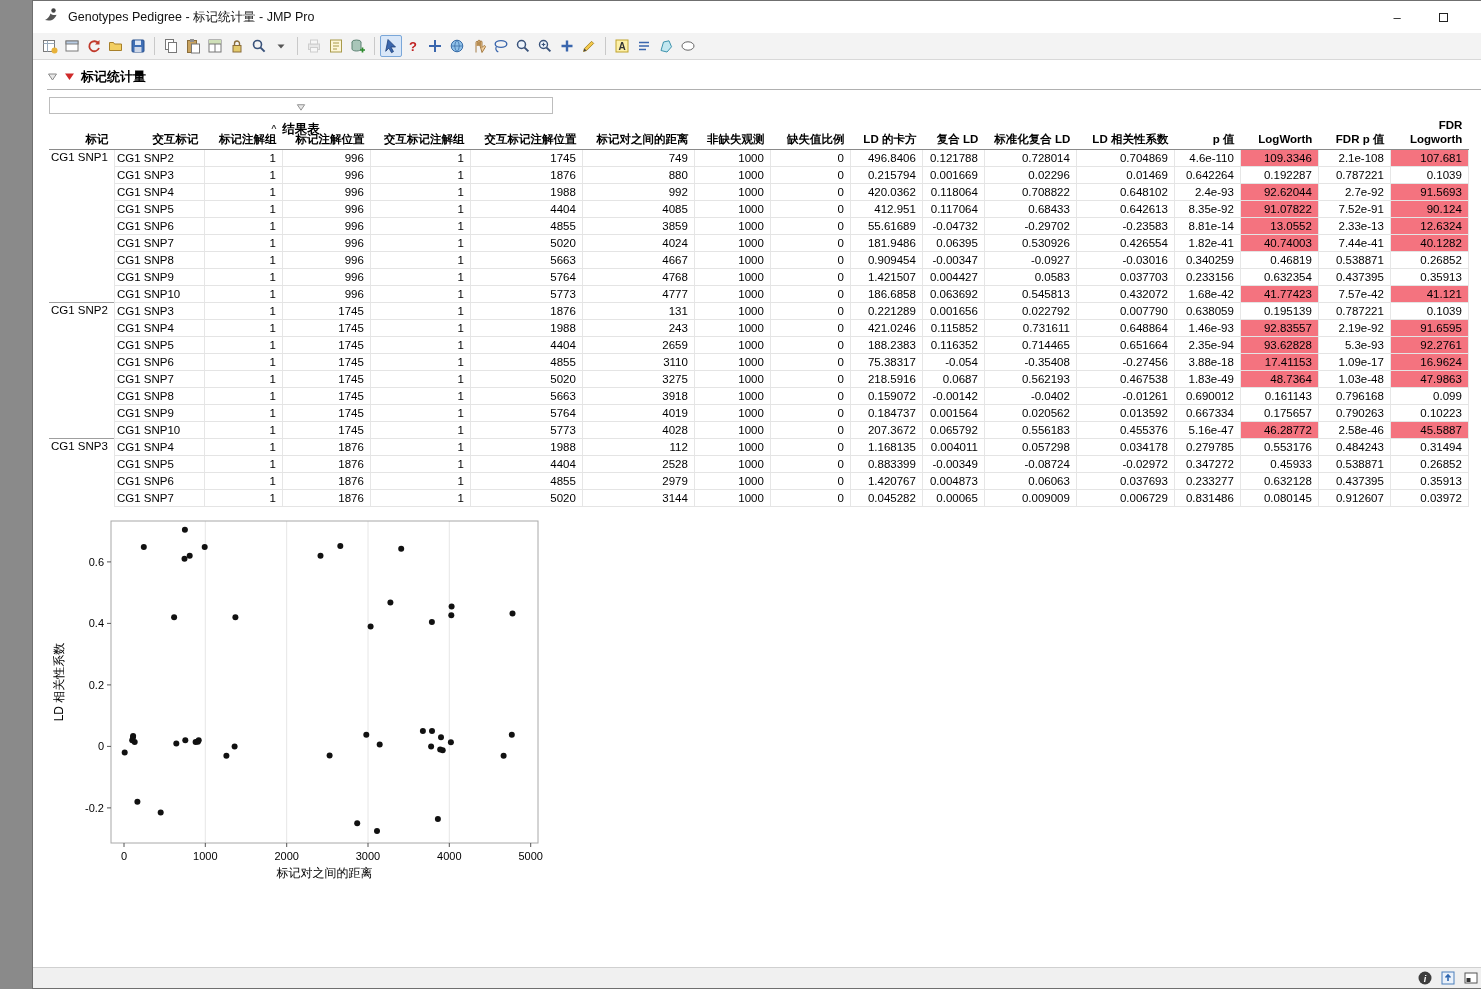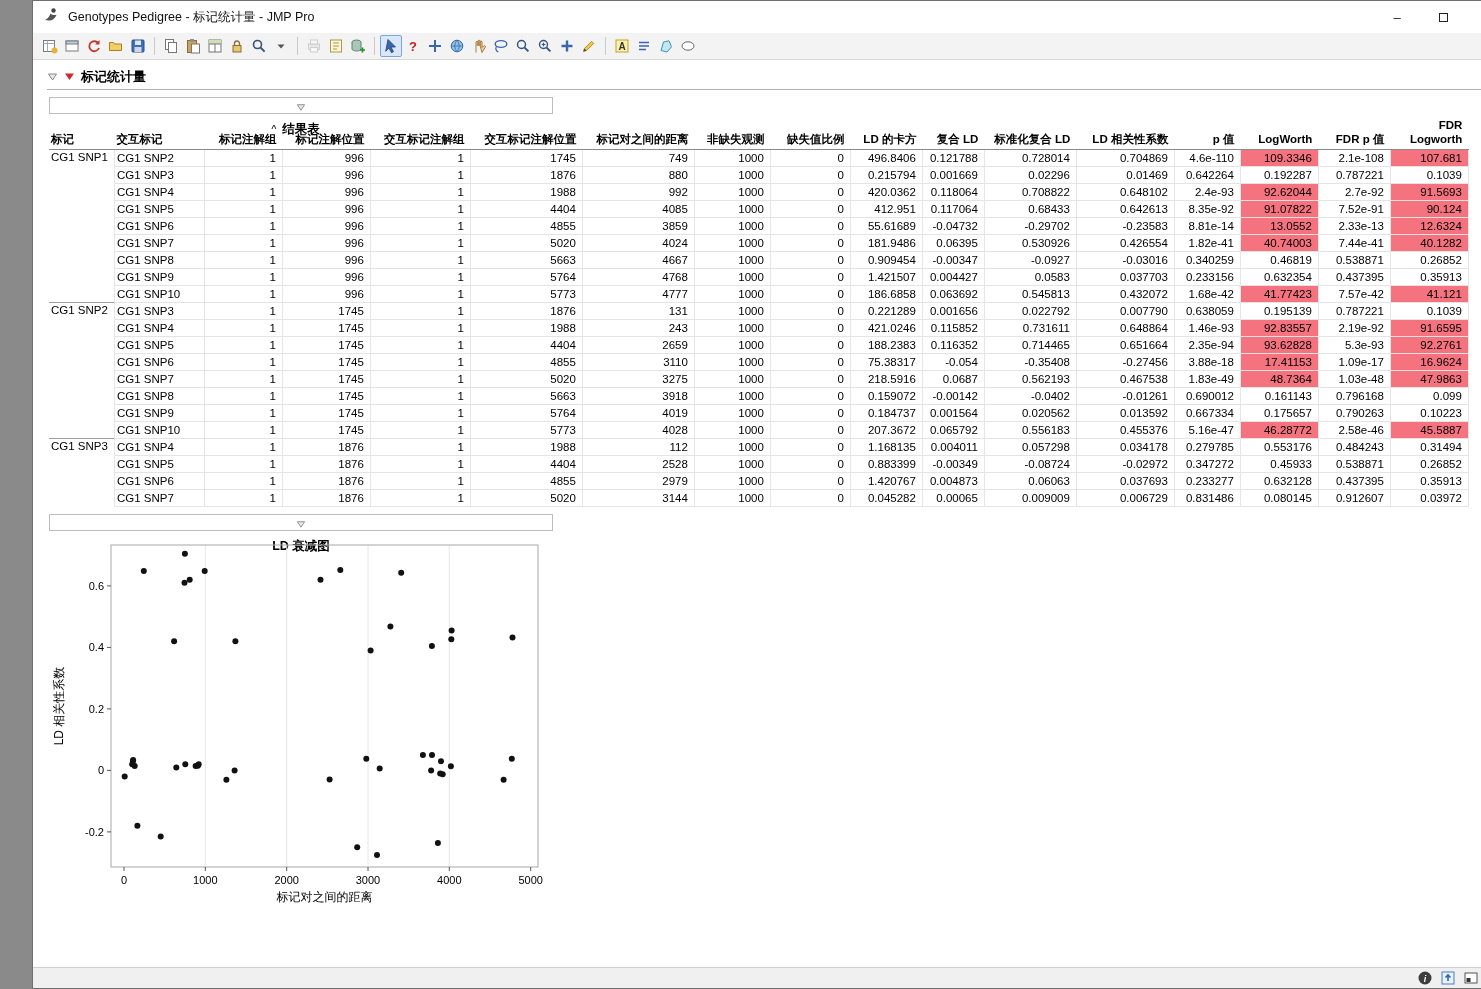--- a/index.html
+++ b/index.html
@@ -30,21 +30,21 @@
   .main-title { font-weight:bold; font-size:13px; color:#000; }
   .red-tri-btn { width:13px; height:13px; display:flex; align-items:center; justify-content:center; }
   .hdr-right-icon { margin-left:auto; }
 
   .sub-header { display:flex; align-items:center; gap:5px; border:1px solid #bdbdbd; width:504px; height:17px; padding:0 3px; margin:7px 0 4px 2px;flex-direction:column; }
   .sub-title { font-weight:bold; font-size:12.5px; color:#000; }
 
   
   table.results { border-collapse:collapse; table-layout:fixed; font-size:11.5px; color:#000; margin-left:2px; }
   table.results th { font-weight:bold; text-align:right; vertical-align:bottom; padding:1px 6px 2px 2px; border-bottom:1px solid #8a8a8a; line-height:1.2; white-space:nowrap; }
-  table.results th.left { text-align:left; }
+  table.results th.left { text-align:right; }
   .sortline { font-size:9px; line-height:9px; color:#333; }
   table.results td { padding:0 6px 0 2px; height:17px; text-align:right; white-space:nowrap; overflow:hidden;
        border-right:1px solid #e6e6e6; border-bottom:1px solid #e4e4e4; }
   table.results td.left { text-align:left; }
   table.results td.marker { vertical-align:top; padding-top:1px; border-bottom:none; }
   table.results tr.group-start td { border-top:1px solid #9f9f9f; }
   table.results td.hl { background:var(--hl,#f4737f); }
 
   
   .plot-wrap { margin:6px 0 0 2px; }
@@ -739,28 +739,20 @@
             <td class="">0.009009</td>
             <td class="">0.006729</td>
             <td class="">0.831486</td>
             <td class="">0.080145</td>
             <td class="">0.912607</td>
             <td class="">0.03972</td>
           </tr>
         </tbody>
       </table>
 
-    <div class="sub-header">
-      <span>
-        <svg width="10" height="10" viewBox="0 0 11 11">
-            <polygon points="1.5,3 9.5,3 5.5,9" fill="#e8e8e8" stroke="#8a8a8a"></polygon>
-          </svg>
-      </span>
-      <span class="sub-title">LD 衰减图</span>
-    </div>
 
     <div class="plot-wrap">
       <svg id="ld-svg" width="500" height="370">
           <line x1="156.3" y1="8" x2="156.3" y2="330" stroke="#e6e6e6"></line>
           <line x1="237.7" y1="8" x2="237.7" y2="330" stroke="#e6e6e6"></line>
           <line x1="319.0" y1="8" x2="319.0" y2="330" stroke="#e6e6e6"></line>
           <line x1="400.3" y1="8" x2="400.3" y2="330" stroke="#e6e6e6"></line>
           <rect x="62" y="8" width="427" height="322" fill="none" stroke="#a8a8a8"></rect>
           <line x1="75.0" y1="330" x2="75.0" y2="334" stroke="#555"></line>
           <text x="75.0" y="347" text-anchor="middle" font-size="11" fill="#000">0</text>

